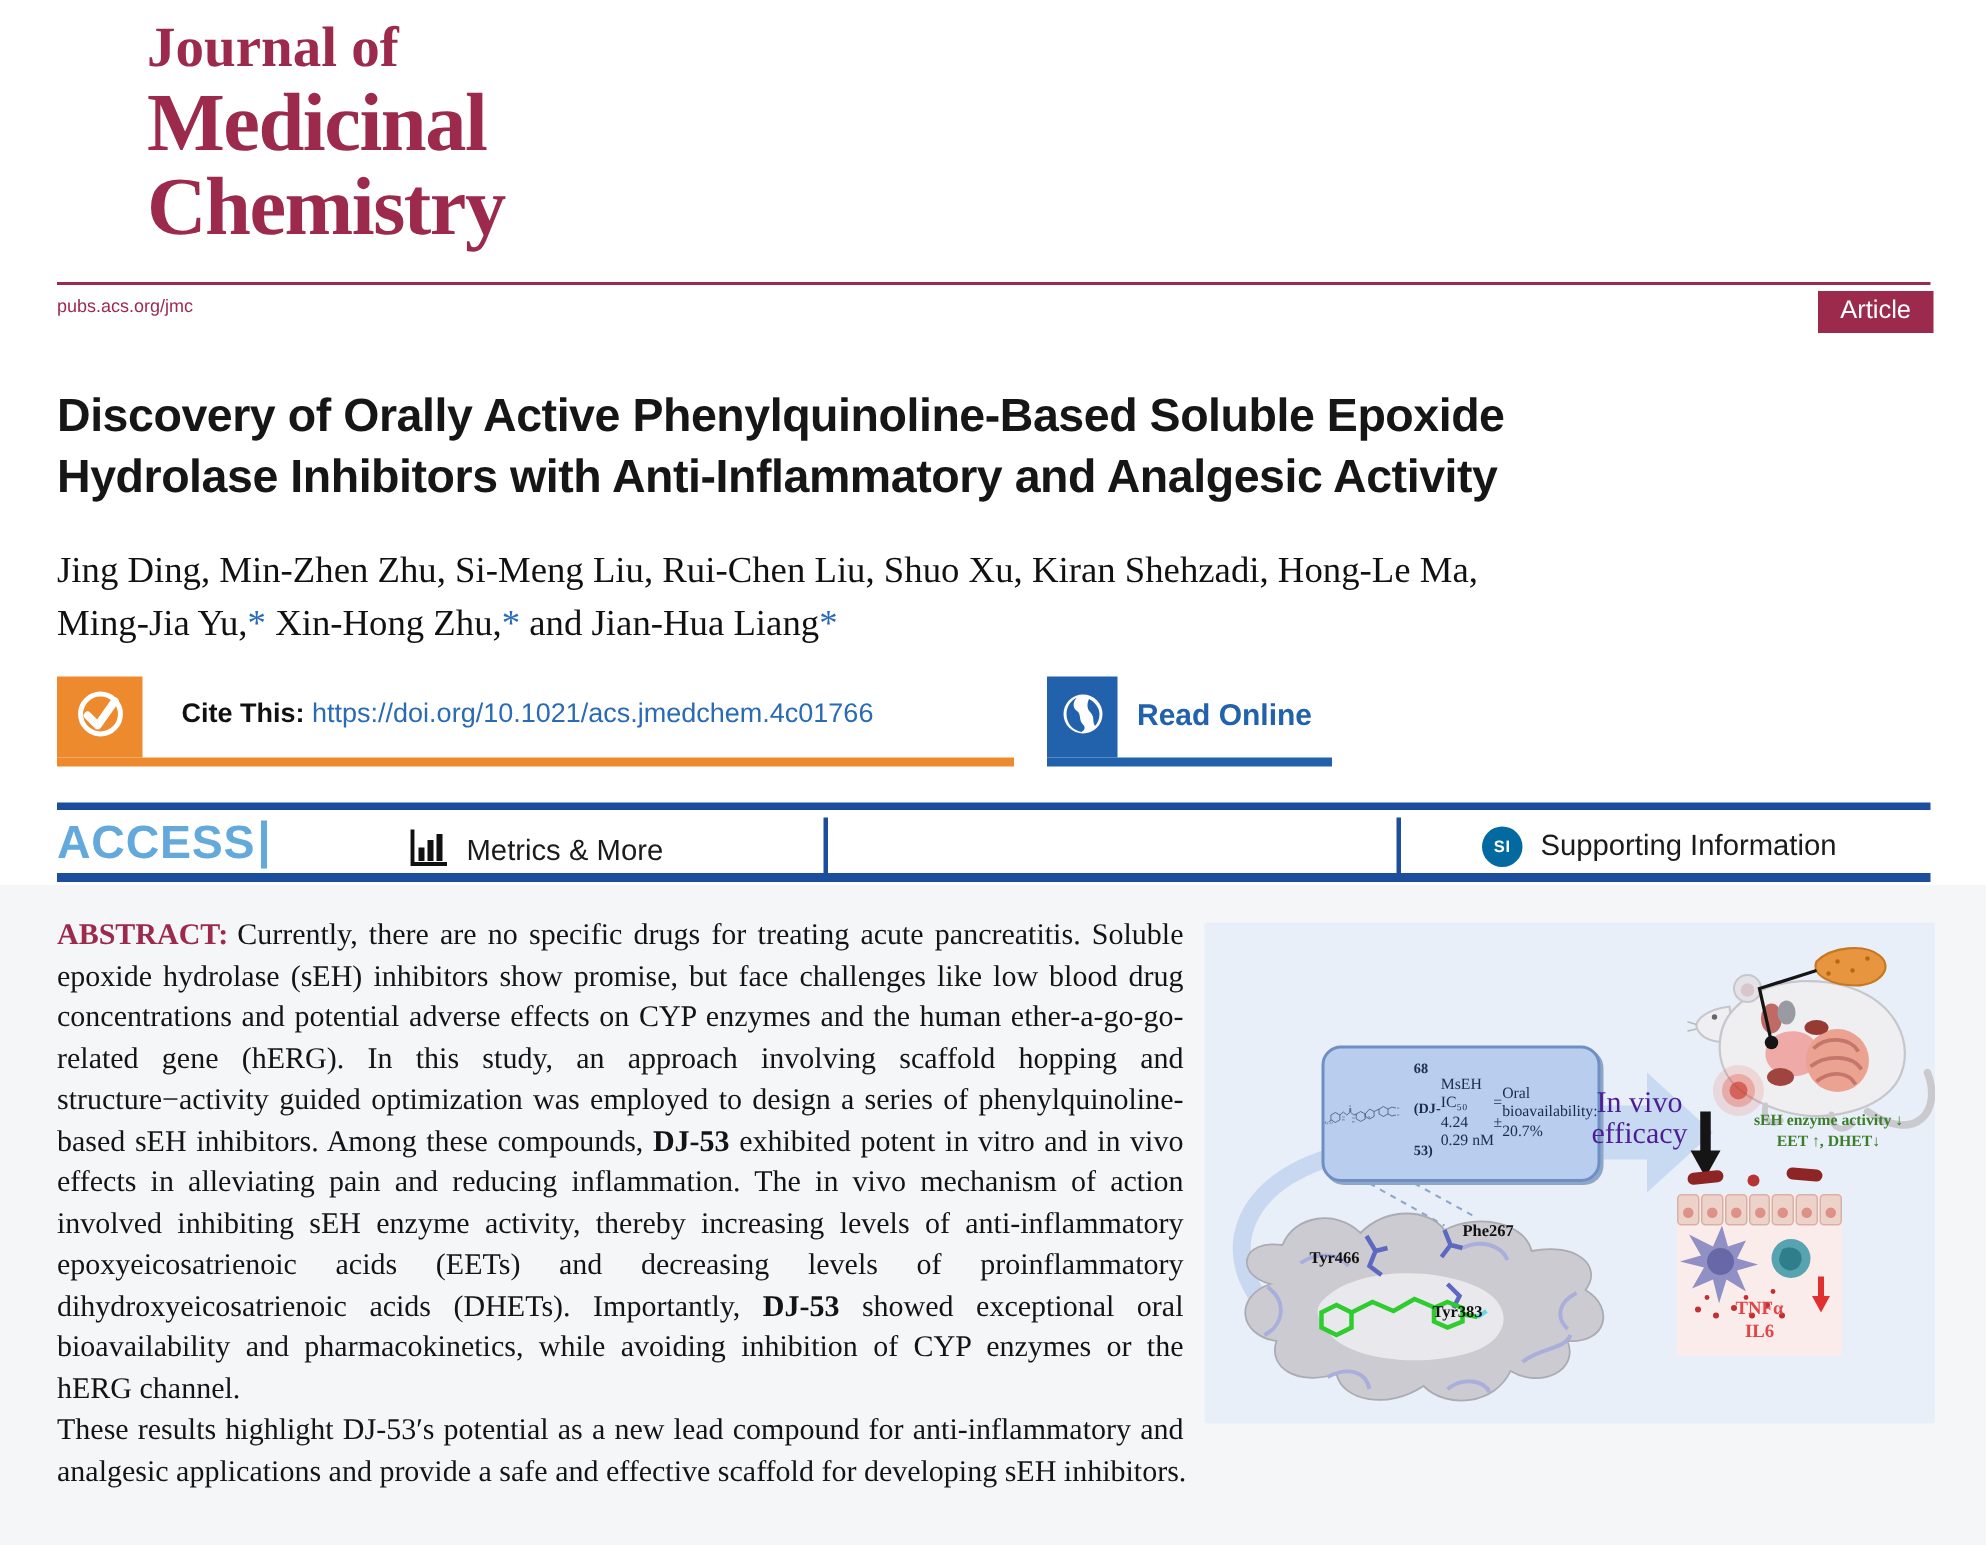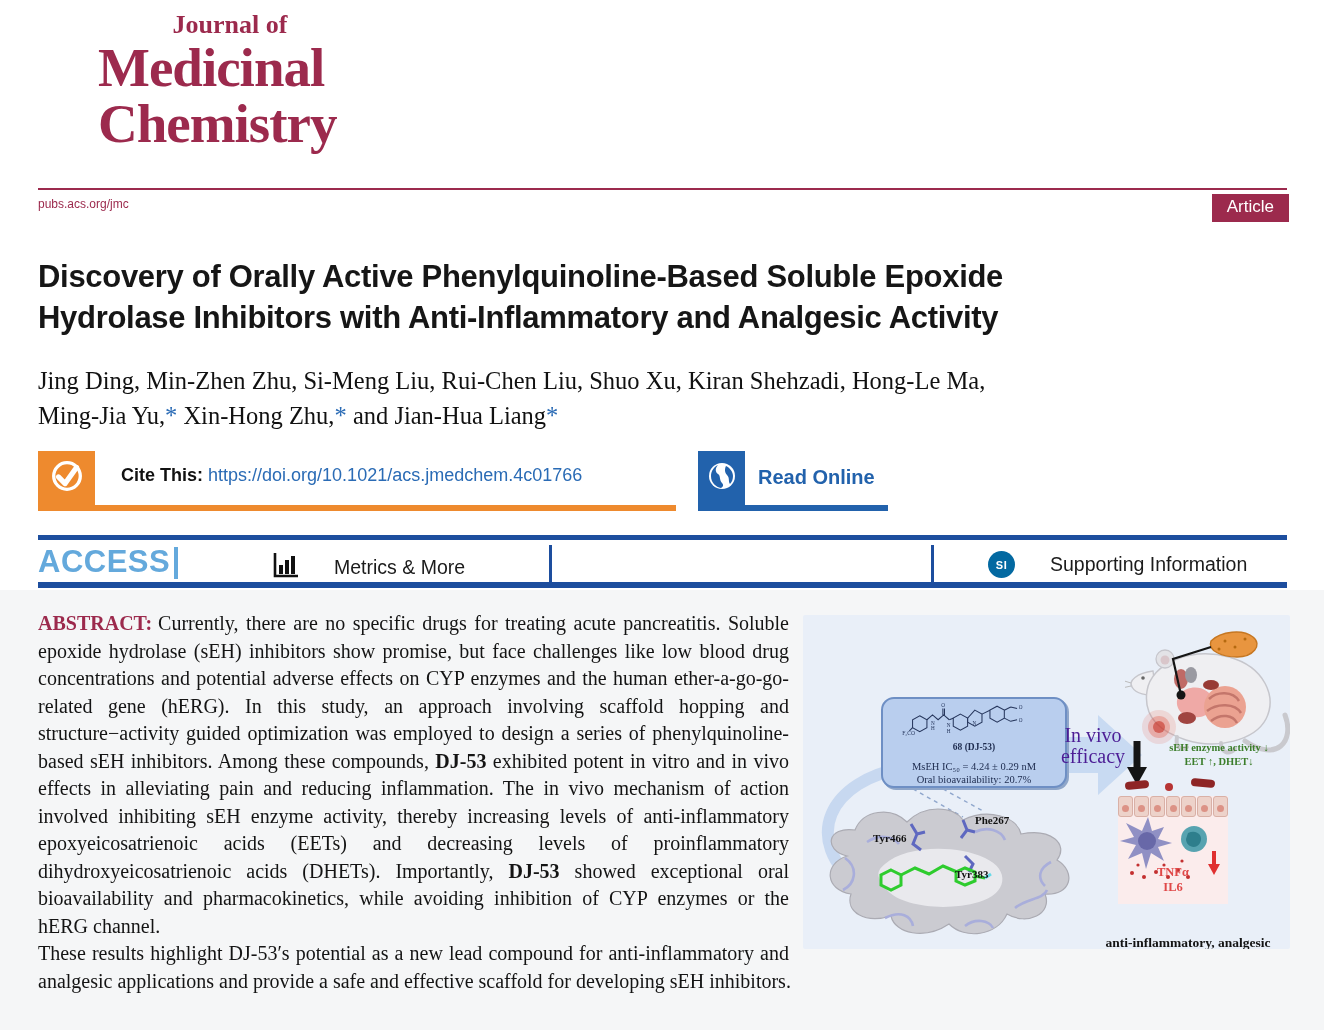--- a/index.html
+++ b/index.html
@@ -7,21 +7,21 @@
     --access-blue:#64A9DC; --orange:#EE8A2E; --panel-blue:#E9EFF8; --green:#3B7D2A; --red:#E04040;
   }
   *{margin:0;padding:0;box-sizing:border-box;}
   html,body{background:#fff;}
   body{font-family:"Liberation Sans",sans-serif;}
   #page{position:relative;width:1324px;height:1030px;background:#ffffff;overflow:hidden;margin:0 auto;}
 
   
   .logo{position:absolute;left:98px;top:10px;width:270px;color:var(--maroon);
         font-family:"Liberation Serif",serif;font-weight:bold;}
-  .logo .l1{font-size:26px;text-align:center;padding-right:6px;letter-spacing:0px;}
+  .logo .l1{font-size:38px;text-align:left;padding-right:6px;letter-spacing:0px;}
   .logo .l2,.logo .l3{font-size:55px;line-height:56px;letter-spacing:-1px;}
   .maroon-rule{position:absolute;left:38px;top:188px;width:1249px;height:2px;background:var(--maroon);}
   .site-url{position:absolute;left:38px;top:197px;font-size:12px;color:var(--maroon);cursor:pointer;}
   .badge{position:absolute;right:35px;top:194px;background:var(--maroon);color:#fff;
          font-size:17px;padding:3px 15px 5px 15px;}
 
   
   .title{position:absolute;left:38px;top:256px;width:1254px;color:#161616;
          font-weight:bold;font-size:31px;line-height:41px;letter-spacing:-0.3px;}
   .title div{white-space:nowrap;}
@@ -41,42 +41,42 @@
   .read-label{position:absolute;left:758px;top:466px;font-size:20px;font-weight:bold;color:var(--read-blue);cursor:pointer;}
   .blue-bar{position:absolute;left:698px;top:505px;width:190px;height:6px;background:var(--read-blue);}
 
   
   .acc-line-top{position:absolute;left:38px;top:535px;width:1249px;height:5px;background:var(--navy);}
   .acc-line-bot{position:absolute;left:38px;top:582px;width:1249px;height:6px;background:var(--navy);}
   .access-word{position:absolute;left:38px;top:544px;font-size:31px;font-weight:600;color:var(--access-blue);letter-spacing:0.5px;cursor:pointer;}
   .access-tick{position:absolute;left:174px;top:547px;width:4px;height:32px;background:var(--access-blue);}
   .acc-div{position:absolute;top:545px;width:3px;height:39px;background:var(--navy);}
   .acc-item{position:absolute;top:551px;display:flex;align-items:center;gap:12px;cursor:pointer;}
-  .acc-item .lab{font-size:19.5px;color:#1b1b1b;margin-left:23px;}
+  .acc-item .lab{font-size:19.5px;color:#1b1b1b;}
   .si-circle{width:27px;height:27px;border-radius:50%;background:#0369a1;color:#fff;display:flex;
              align-items:center;justify-content:center;font-size:11px;font-weight:bold;letter-spacing:0.5px;}
 
   
   .lower-bg{position:absolute;left:0;top:590px;width:1324px;height:440px;background:#F5F6F7;}
 
   
   .abstract{position:absolute;left:38px;top:610px;width:1252px;
             font-family:"Liberation Serif",serif;font-size:20px;line-height:27.5px;color:#141414;text-align:justify;}
   .abstract .abs-label{color:var(--maroon);font-weight:bold;margin-right:6px;}
   .abstract .b{font-weight:bold;}
   .abstract .i{}
   .abstract p{margin:0;}
 
   
   .ga-panel{float:right;width:487px;height:334px;margin:5px 0 8px 14px;background:var(--panel-blue);
             position:relative;border-radius:2px;overflow:hidden;}
   .ga-abs{position:absolute;}
   .compound-box{position:absolute;left:78px;top:82px;width:186px;height:91px;background:#B9CEEE;
                 border:2px solid #6E8FC4;border-radius:13px;box-shadow:2px 2px 0 #8FA6C9;z-index:3;
-                display:flex;flex-direction:column;align-items:center;}
+                display:flex;flex-direction:row;align-items:center;}
   .compound-box .cid{font-size:9.5px;font-weight:bold;color:#1c2a4d;font-family:"Liberation Serif",serif;margin-top:-3px;}
   .compound-box .cstat{font-size:10.5px;color:#1c2a4d;font-family:"Liberation Serif",serif;line-height:12.5px;}
   .ga-arrow-label{position:absolute;left:244px;top:110px;width:92px;text-align:center;font-size:20px;
                   color:#4c1d95;line-height:21px;z-index:3;}
   .effects{position:absolute;left:347px;top:126px;width:138px;text-align:center;z-index:3;
            font-family:"Liberation Serif",serif;font-weight:bold;font-size:10.5px;color:var(--green);line-height:14px;}
   .cyto{position:absolute;left:330px;top:250px;width:80px;text-align:center;z-index:4;
         font-weight:bold;font-size:12.5px;color:#E04848;line-height:15px;}
   .ga-caption{position:absolute;left:285px;top:314px;width:200px;text-align:center;z-index:3;
               font-family:"Liberation Serif",serif;font-weight:bold;font-size:13.5px;color:#131313;}
@@ -318,20 +318,19 @@
           </g>
           <path d="M96 34 V48" stroke="#E03030" stroke-width="4"></path>
           <polygon points="90,47 102,47 96,58" fill="#E03030"></polygon>
         </svg>
       </div>
       <div class="cyto">
         <div>TNFα</div>
         <div>IL6</div>
       </div>
 
-      <div class="ga-caption">anti-inflammatory, analgesic</div>
     </div>
 
     <p><span class="abs-label">ABSTRACT:</span><span><span>Currently, there are no specific drugs for treating acute pancreatitis. Soluble epoxide hydrolase (sEH) inhibitors show promise, but face challenges like low blood drug concentrations and potential adverse effects on CYP enzymes and the human ether-a-go-go-related gene (hERG). In this study, an approach involving scaffold hopping and structure−activity guided optimization was employed to design a series of phenylquinoline-based sEH inhibitors. Among these compounds, </span><span class="b">DJ-53</span><span> exhibited potent </span><span class="i">in vitro</span><span> and </span><span class="i">in vivo</span><span> effects in alleviating pain and reducing inflammation. The </span><span class="i">in vivo</span><span> mechanism of action involved inhibiting sEH enzyme activity, thereby increasing levels of anti-inflammatory epoxyeicosatrienoic acids (EETs) and decreasing levels of proinflammatory dihydroxyeicosatrienoic acids (DHETs). Importantly, </span><span class="b">DJ-53</span><span> showed exceptional oral bioavailability and pharmacokinetics, while avoiding inhibition of CYP enzymes or the hERG channel.</span></span></p>
     <p>These results highlight DJ-53′s potential as a new lead compound for anti-inflammatory and analgesic applications and provide a safe and effective scaffold for developing sEH inhibitors.</p>
   </div>
 
 </div>
 
 </body></html>

